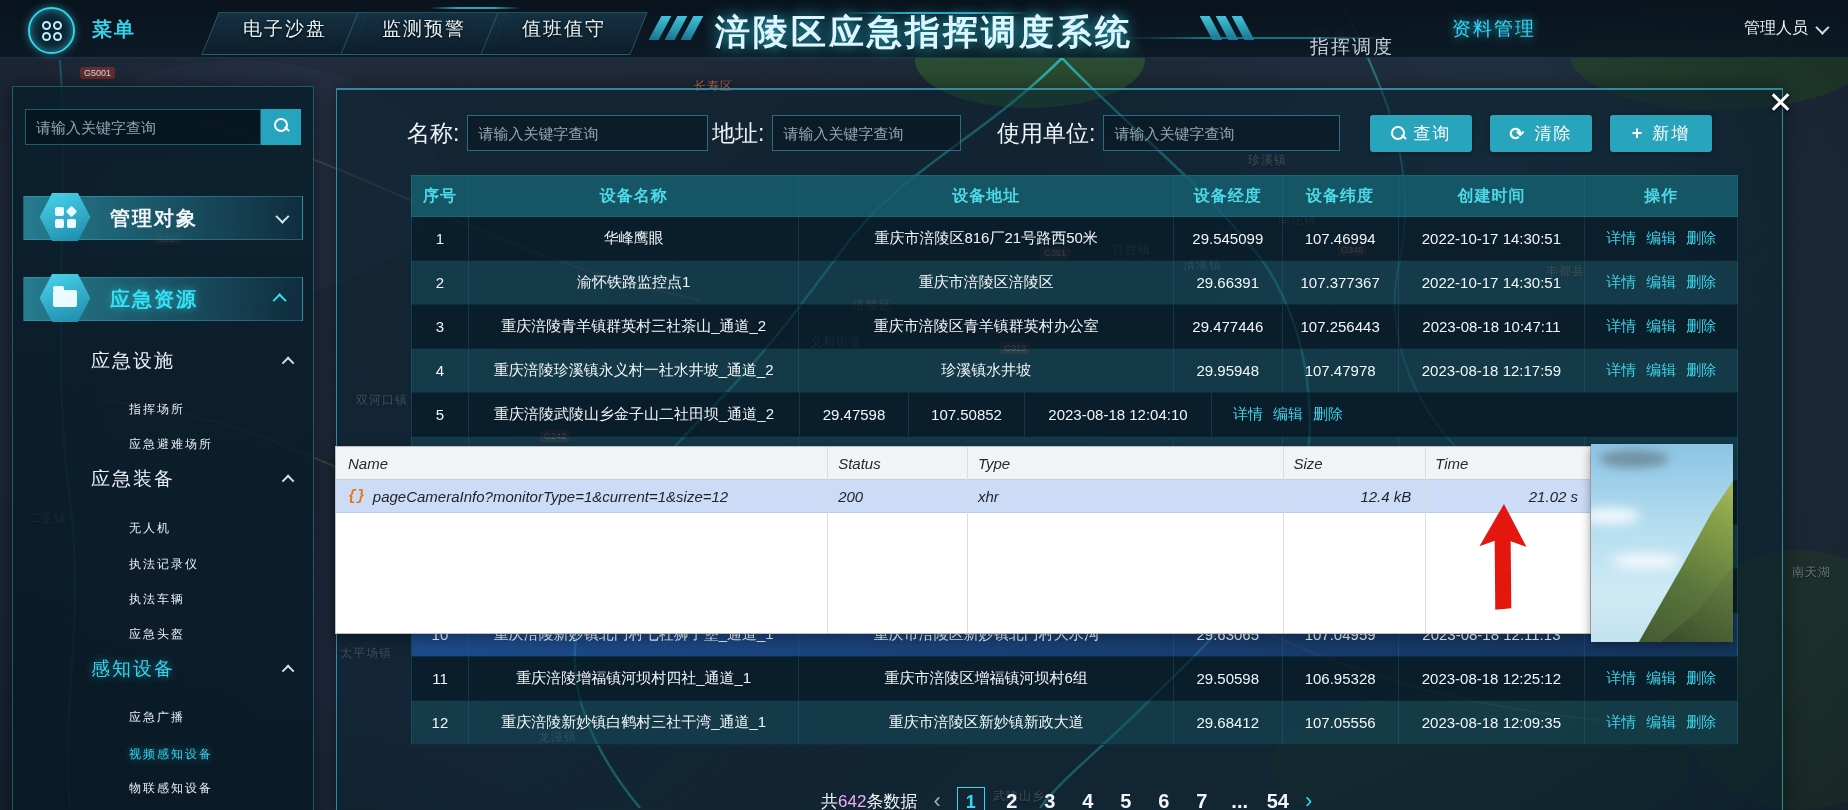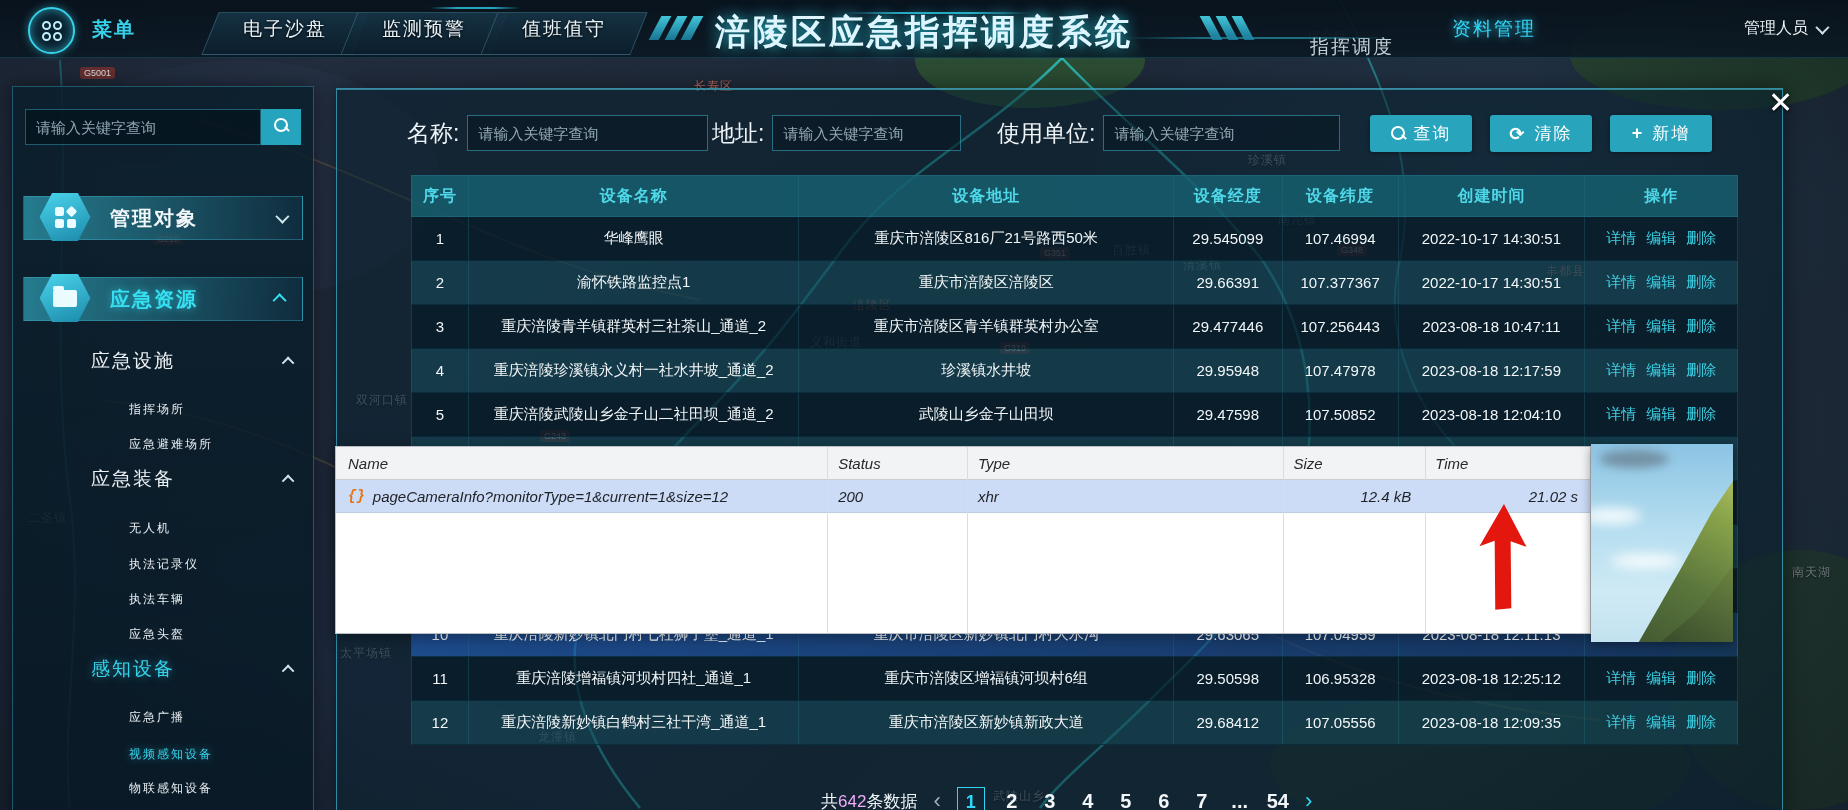--- a/index.html
+++ b/index.html
@@ -376,21 +376,20 @@
               <span class="actions">
                 <span class="alink">详情</span>
                 <span class="alink">编辑</span>
                 <span class="alink">删除</span>
               </span>
             </div>
           </div>
           <div class="trow odd" style="top: 176px;">
             <div class="cell c0">5</div>
             <div class="cell c1">重庆涪陵武陵山乡金子山二社田坝_通道_2</div>
-            <div class="cell c2">武陵山乡金子山田坝</div>
             <div class="cell c3">29.47598</div>
             <div class="cell c4">107.50852</div>
             <div class="cell c5">2023-08-18 12:04:10</div>
             <div class="cell c6">
               <span class="actions">
                 <span class="alink">详情</span>
                 <span class="alink">编辑</span>
                 <span class="alink">删除</span>
               </span>
             </div>

